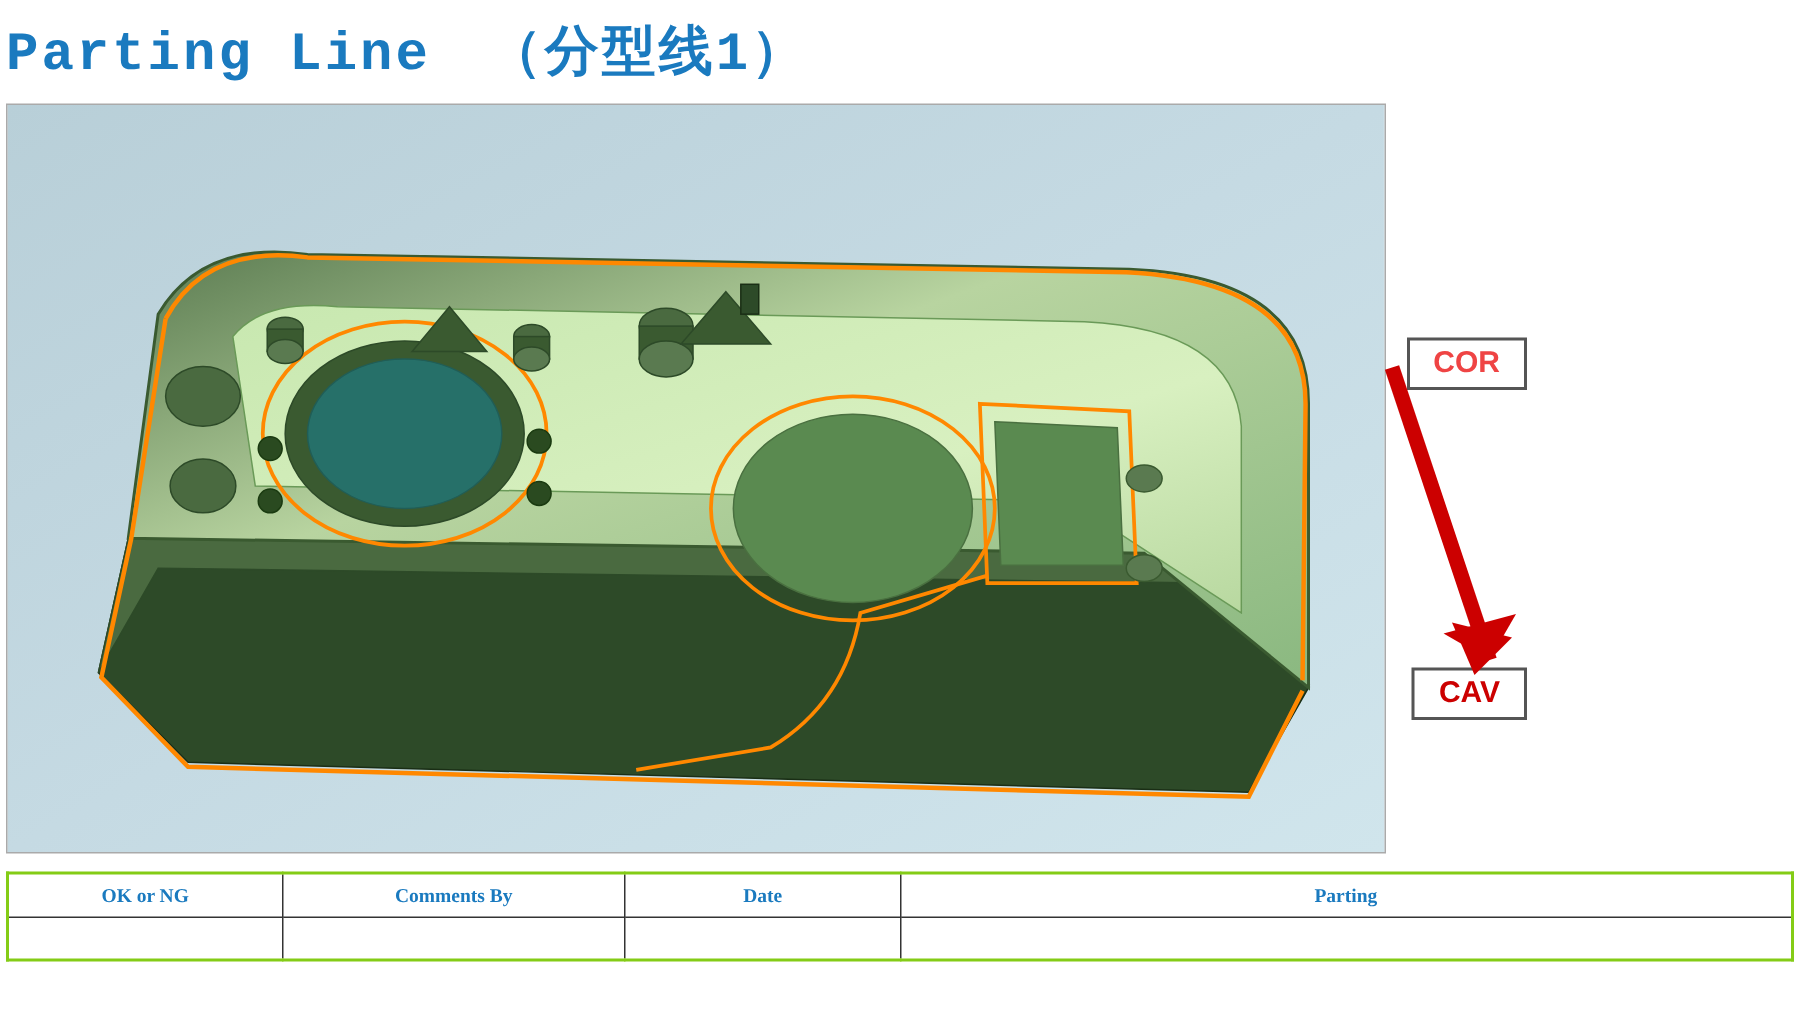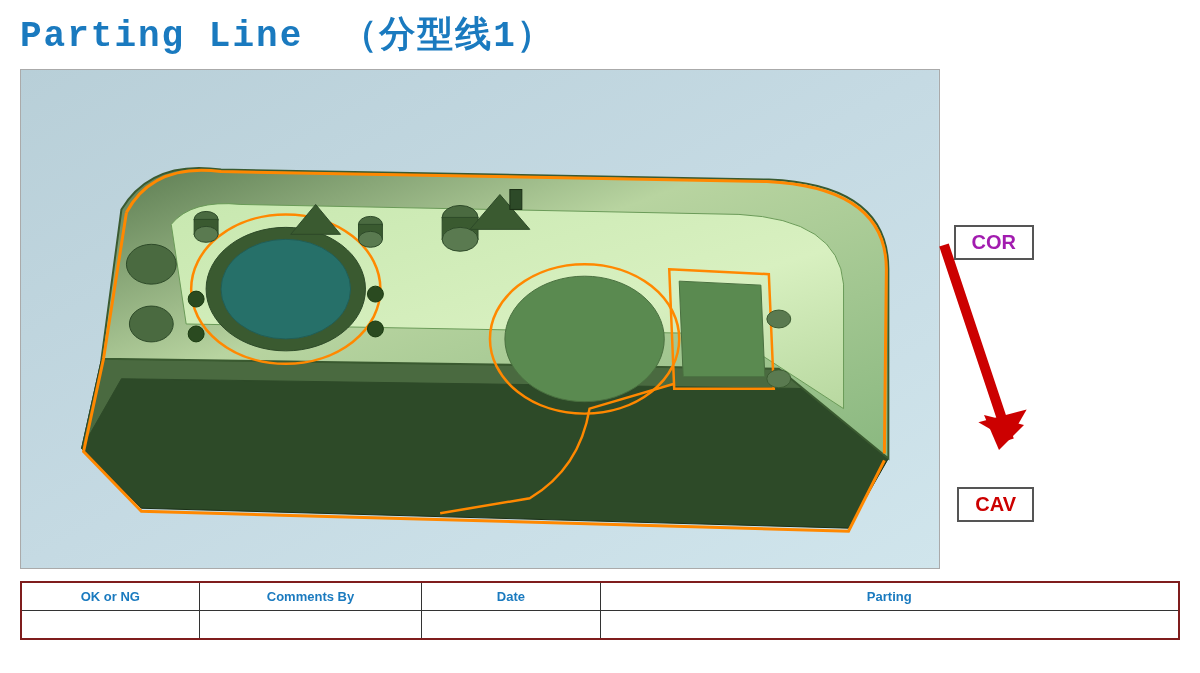--- a/index.html
+++ b/index.html
@@ -9,21 +9,21 @@
       background: #ffffff;
       font-family: Arial, sans-serif;
       overflow: hidden;
     }
 
     .page-container {
       width: 1200px;
       height: 673px;
       position: relative;
       background: #fff;
-      padding: 10px 20px;
+      padding: 10px 4px;
     }
 
     .title {
       font-size: 36px;
       color: #1a7abf;
       font-family: 'Courier New', monospace;
       font-weight: bold;
       margin-bottom: 10px;
       letter-spacing: 2px;
     }
@@ -41,21 +41,22 @@
     .part-svg {
       width: 100%;
       height: 100%;
     }
 
     
     .bottom-table {
       width: 100%;
       border-collapse: collapse;
       margin-top: 8px;
-      border: 2px solid #7f1d1d;
+      border: 2px solid #84cc16;
+      font-family: Liberation Serif, serif;
     }
 
     .bottom-table th, .bottom-table td {
       border: 1px solid #333;
       padding: 6px 10px;
       font-size: 13px;
       font-weight: bold;
       text-align: center;
       color: #1a7abf;
     }
@@ -154,23 +155,23 @@
         <ellipse cx="130" cy="195" rx="25" ry="20" fill="#4a6a40" stroke="#2d4a28" stroke-width="1"></ellipse>
         <ellipse cx="130" cy="255" rx="22" ry="18" fill="#4a6a40" stroke="#2d4a28" stroke-width="1"></ellipse>
 
         <rect x="490" y="120" width="12" height="20" fill="#2d4a28" stroke="#1a2e15" stroke-width="1"></rect>
 
       </svg>
 
       
       
       <div style="position:absolute; right:-95px; top:155px; display:flex; align-items:flex-start; flex-direction:column;">
-        <div style="border:2px solid #555; background:#fff; padding:4px 16px; font-size:20px; font-weight:bold; color:#a21caf; white-space:nowrap;">COR</div>
+        <div style="border:2px solid #555; background:#fff; padding:4px 16px; font-size:20px; font-weight:bold; color:#ef4444; white-space:nowrap;">COR</div>
       </div>
-      <div style="position:absolute; right:-95px; top:375px; display:flex; align-items:flex-start; flex-direction:column;margin-top:42px;">
+      <div style="position:absolute; right:-95px; top:375px; display:flex; align-items:flex-start; flex-direction:column;">
         <div style="border:2px solid #555; background:#fff; padding:4px 16px; font-size:20px; font-weight:bold; color:#cc0000; white-space:nowrap;">CAV</div>
       </div>
 
       
       <svg style="position:absolute; right:-100px; top:160px; width:110px; height:240px; pointer-events:none;" viewBox="0 0 110 240" xmlns="http://www.w3.org/2000/svg">
 
         <line x1="15" y1="15" x2="80" y2="210" stroke="#cc0000" stroke-width="10"></line>
 
         <polygon points="80,210 55,185 105,185" fill="#cc0000" transform="rotate(-15, 80, 210)"></polygon>
 

